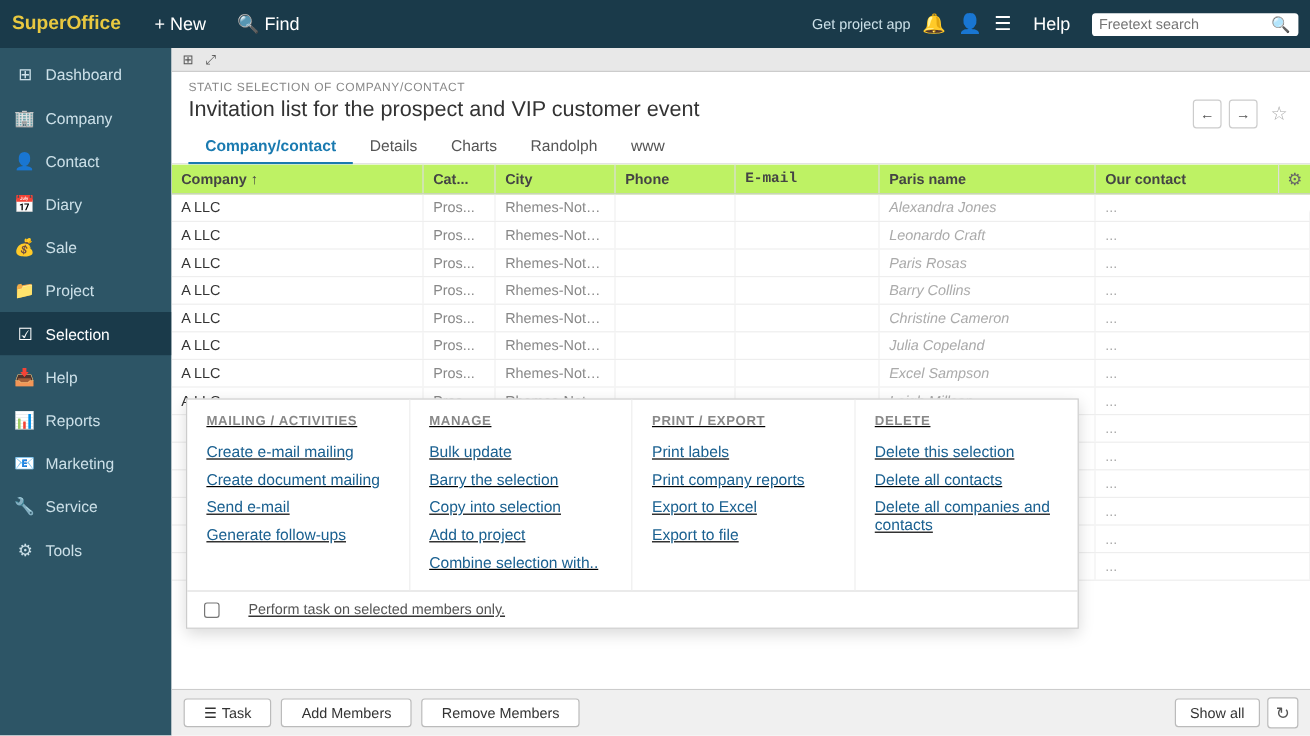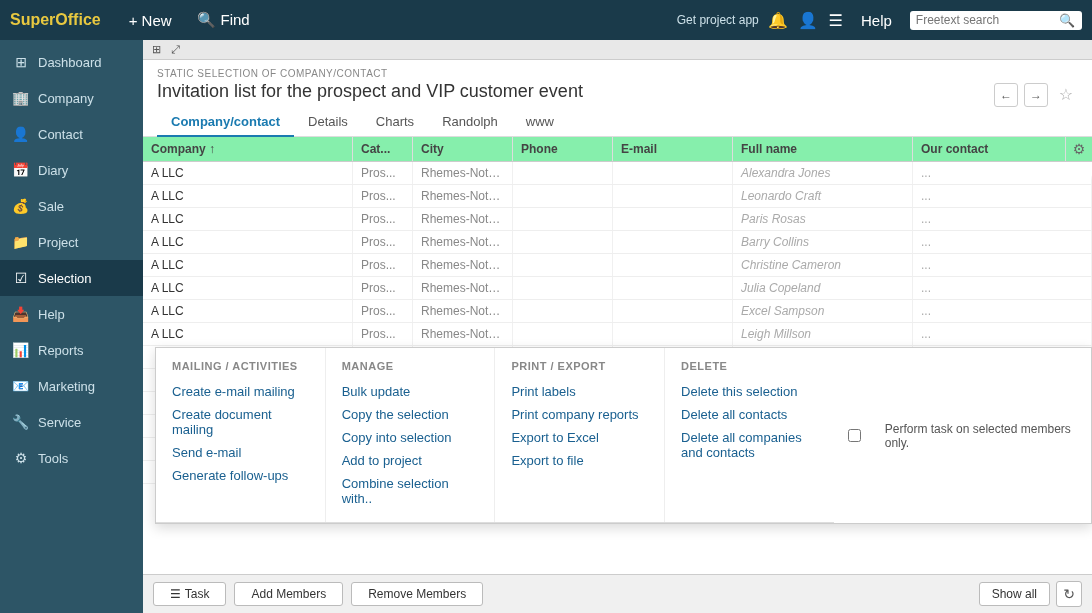--- a/index.html
+++ b/index.html
@@ -199,21 +199,21 @@
     .table-area {
       flex: 1;
       background: white;
       overflow: hidden;
       position: relative;
       display: flex;
       flex-direction: column;
     }
     .table-header-row {
       display: flex;
-      background: #86efac;
+      background: #bef264;
       border-bottom: 1px solid #ccc;
       font-size: 12px;
       font-weight: bold;
       color: #444;
       padding: 0;
       flex-shrink: 0;
     }
     .col-settings-btn {
       width: 26px;
       background: none;
@@ -230,21 +230,21 @@
       border-right: 1px solid #ddd;
       cursor: pointer;
       white-space: nowrap;
       overflow: hidden;
       text-overflow: ellipsis;
     }
     .th-company { width: 210px; flex-shrink: 0; }
     .th-cat { width: 60px; flex-shrink: 0; }
     .th-city { width: 100px; flex-shrink: 0; }
     .th-phone { width: 100px; flex-shrink: 0; }
-    .th-email { width: 120px; flex-shrink: 0; }
+    .th-email { width: 120px; flex-shrink: 0; font-family: Liberation Mono, monospace; }
     .th-fullname { width: 180px; flex-shrink: 0; }
     .th-ourcontact { flex: 1; }
 
     .table-body {
       flex: 1;
       overflow-y: auto;
       overflow-x: hidden;
       border-radius: 19px;
     }
     .table-row {
@@ -326,23 +326,24 @@
       z-index: 10;
     }
     .dropdown-menu {
       position: absolute;
       bottom: 50px;
       left: 12px;
       background: white;
       border: 1px solid #ccc;
       box-shadow: 0 4px 12px rgba(0,0,0,0.15);
       display: flex;
-      flex-direction: row;
+      flex-direction: column;
       z-index: 20;
       min-width: 650px;
+      text-decoration: underline;
     }
     .dropdown-columns {
       display: flex;
       border-bottom: 1px solid #ddd;
     }
     .dropdown-col {
       padding: 12px 16px;
       flex: 1;
       border-right: 1px solid #eee;
     }
@@ -473,21 +474,21 @@
         </div>
     </div>
 
     <div class="table-area">
       <div class="table-header-row">
         <div class="th th-company">Company ↑</div>
         <div class="th th-cat">Cat...</div>
         <div class="th th-city">City</div>
         <div class="th th-phone">Phone</div>
         <div class="th th-email">E-mail</div>
-        <div class="th th-fullname">Full name</div>
+        <div class="th th-fullname">Paris name</div>
         <div class="th th-ourcontact">Our contact</div>
         <button class="col-settings-btn">⚙</button>
       </div>
       <div class="table-body" id="table-body">
           <div class="table-row">
     <div class="td td-company">A LLC</div>
     <div class="td td-cat">Pros...</div>
     <div class="td td-city">Rhemes-Notre-...</div>
     <div class="td td-phone"></div>
     <div class="td td-email"></div>
@@ -619,21 +620,21 @@
               <div class="dropdown-col">
                 <div class="dropdown-col-title">MAILING / ACTIVITIES</div>
                 <div class="dropdown-item">Create e-mail mailing</div>
                 <div class="dropdown-item">Create document mailing</div>
                 <div class="dropdown-item">Send e-mail</div>
                 <div class="dropdown-item">Generate follow-ups</div>
               </div>
               <div class="dropdown-col">
                 <div class="dropdown-col-title">MANAGE</div>
                 <div class="dropdown-item">Bulk update</div>
-                <div class="dropdown-item">Copy the selection</div>
+                <div class="dropdown-item">Barry the selection</div>
                 <div class="dropdown-item">Copy into selection</div>
                 <div class="dropdown-item">Add to project</div>
                 <div class="dropdown-item">Combine selection with..</div>
               </div>
               <div class="dropdown-col">
                 <div class="dropdown-col-title">PRINT / EXPORT</div>
                 <div class="dropdown-item">Print labels</div>
                 <div class="dropdown-item">Print company reports</div>
                 <div class="dropdown-item">Export to Excel</div>
                 <div class="dropdown-item">Export to file</div>

